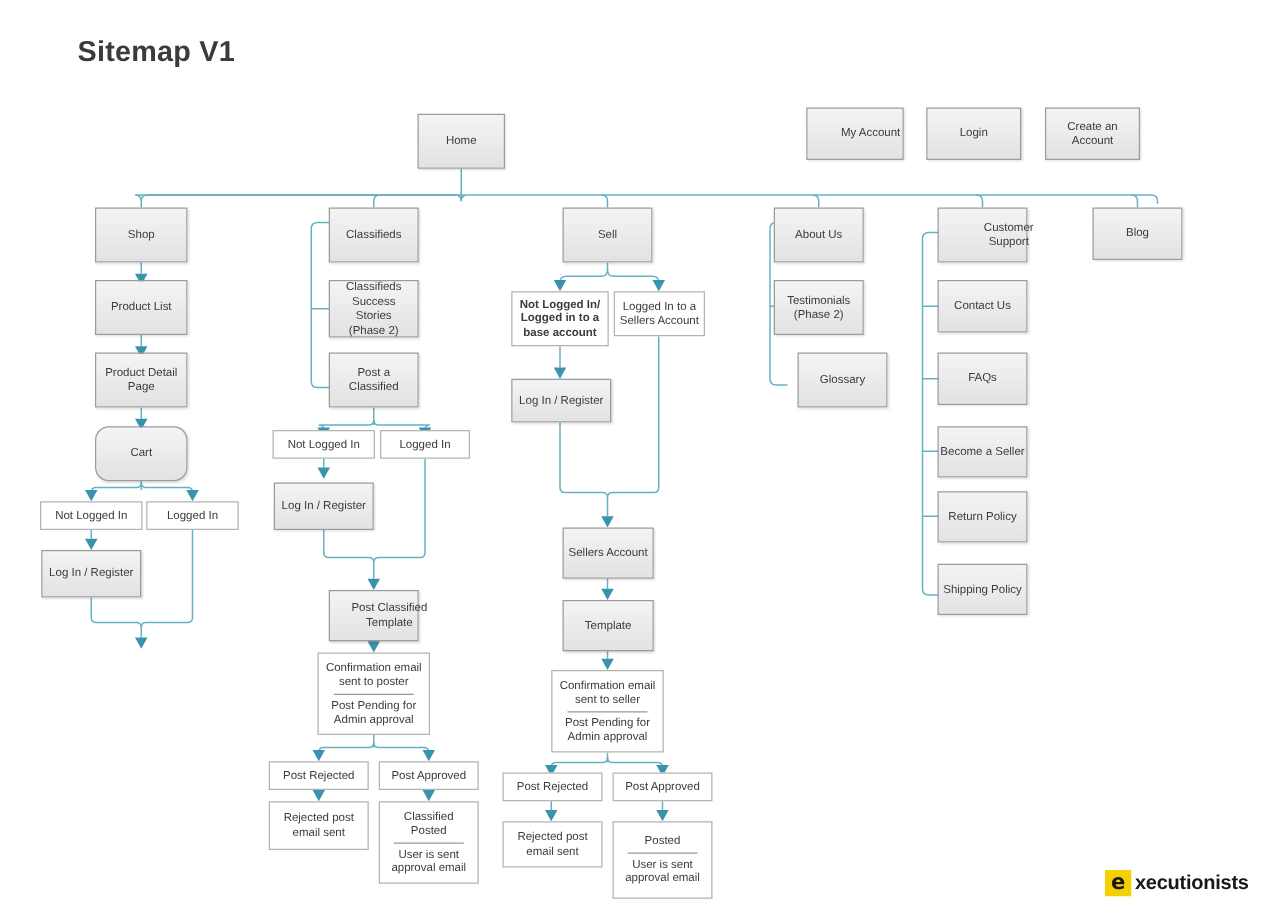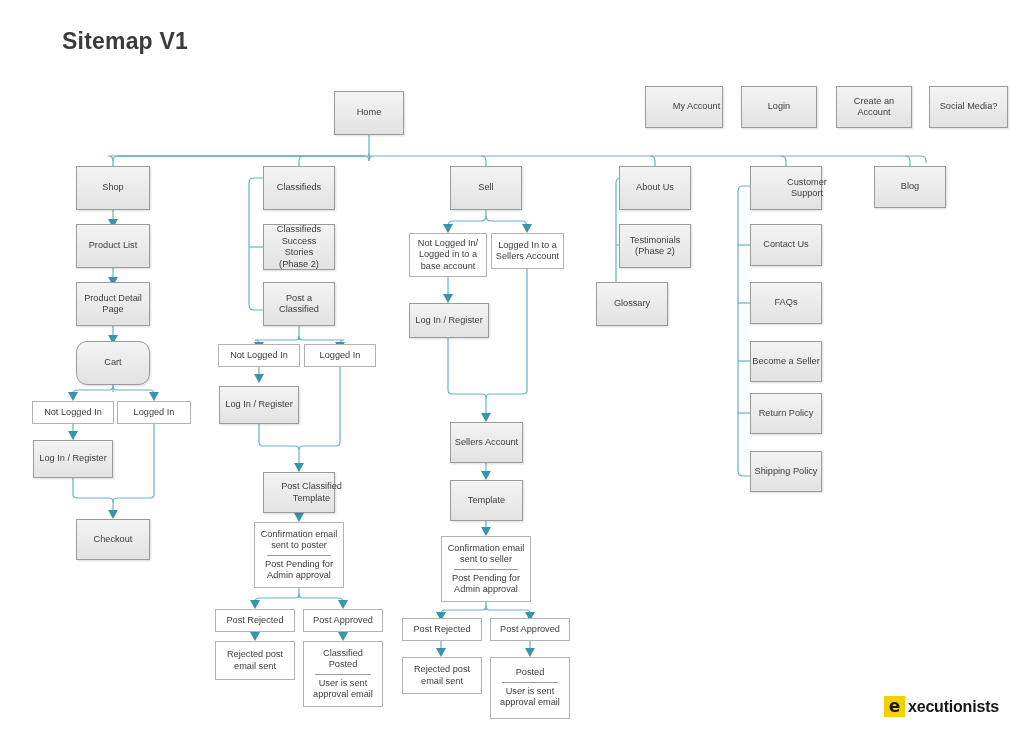--- a/index.html
+++ b/index.html
@@ -170,23 +170,20 @@
   <div class="node gray" style="left:645px;top:86px;width:78px;height:42px;padding-left:28px;">
     <span class="ln">My Account</span>
   </div>
   <div class="node gray" style="left:741px;top:86px;width:76px;height:42px;">
     <span class="ln">Login</span>
   </div>
   <div class="node gray" style="left:836px;top:86px;width:76px;height:42px;">
     <span class="ln">Create an</span>
     <span class="ln">Account</span>
   </div>
-  <div class="node gray" style="left:929px;top:86px;width:79px;height:42px;">
-    <span class="ln">Social Media?</span>
-  </div>
 
   <div class="node gray" style="left:76px;top:166px;width:74px;height:44px;">
     <span class="ln">Shop</span>
   </div>
   <div class="node gray" style="left:76px;top:224px;width:74px;height:44px;">
     <span class="ln">Product List</span>
   </div>
   <div class="node gray" style="left:76px;top:282px;width:74px;height:44px;">
     <span class="ln">Product Detail</span>
     <span class="ln">Page</span>
@@ -195,23 +192,20 @@
     <span class="ln">Cart</span>
   </div>
   <div class="node white" style="left:32px;top:401px;width:82px;height:23px;">
     <span class="ln">Not Logged In</span>
   </div>
   <div class="node white" style="left:117px;top:401px;width:74px;height:23px;">
     <span class="ln">Logged In</span>
   </div>
   <div class="node gray" style="left:33px;top:440px;width:80px;height:38px;">
     <span class="ln">Log In / Register</span>
-  </div>
-  <div class="node gray" style="left:76px;top:519px;width:74px;height:41px;">
-    <span class="ln">Checkout</span>
   </div>
 
   <div class="node gray" style="left:263px;top:166px;width:72px;height:44px;">
     <span class="ln">Classifieds</span>
   </div>
   <div class="node gray wrap" style="left:263px;top:224px;width:72px;height:46px;">
     <span class="ln">Classifieds</span>
     <span class="ln">Success Stories</span>
     <span class="ln">(Phase 2)</span>
   </div>
@@ -253,21 +247,21 @@
     <span class="ln">Classified</span>
     <span class="ln">Posted</span>
     <div class="sep"></div>
     <span class="ln">User is sent</span>
     <span class="ln">approval email</span>
   </div>
 
   <div class="node gray" style="left:450px;top:166px;width:72px;height:44px;">
     <span class="ln">Sell</span>
   </div>
-  <div class="node white wrap" style="left:409px;top:233px;width:78px;height:44px;">
+  <div class="node white wrap" style="left:409px;top:233px;width:78px;height:44px;font-weight:bold;">
     <span class="ln">Not Logged In/</span>
     <span class="ln">Logged in to a</span>
     <span class="ln">base account</span>
   </div>
   <div class="node white wrap" style="left:491px;top:233px;width:73px;height:36px;">
     <span class="ln">Logged In to a</span>
     <span class="ln">Sellers Account</span>
   </div>
   <div class="node gray" style="left:409px;top:303px;width:80px;height:35px;">
     <span class="ln">Log In / Register</span>
@@ -302,21 +296,21 @@
     <span class="ln">approval email</span>
   </div>
 
   <div class="node gray" style="left:619px;top:166px;width:72px;height:44px;">
     <span class="ln">About Us</span>
   </div>
   <div class="node gray" style="left:619px;top:224px;width:72px;height:44px;">
     <span class="ln">Testimonials</span>
     <span class="ln">(Phase 2)</span>
   </div>
-  <div class="node gray" style="left:596px;top:282px;width:72px;height:44px;">
+  <div class="node gray" style="left:638px;top:282px;width:72px;height:44px;">
     <span class="ln">Glossary</span>
   </div>
 
   <div class="node gray" style="left:750px;top:166px;width:72px;height:44px;padding-left:45px;">
     <span class="ln">Customer</span>
     <span class="ln">Support</span>
   </div>
   <div class="node gray" style="left:750px;top:224px;width:72px;height:42px;">
     <span class="ln">Contact Us</span>
   </div>

